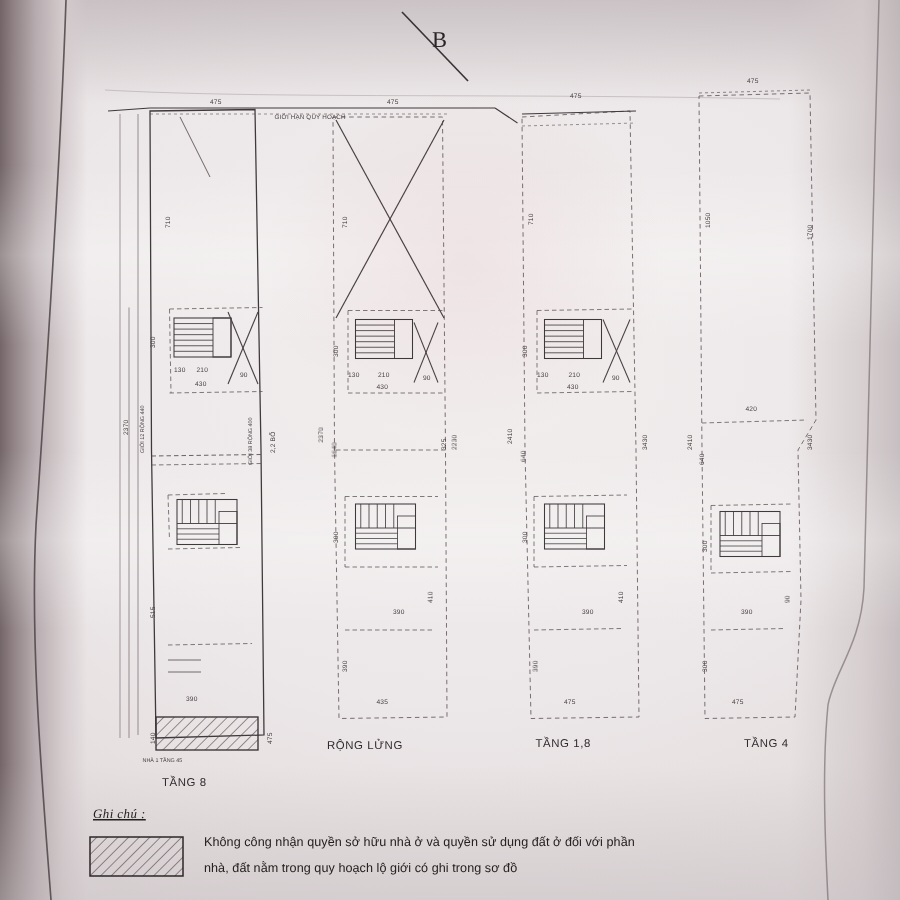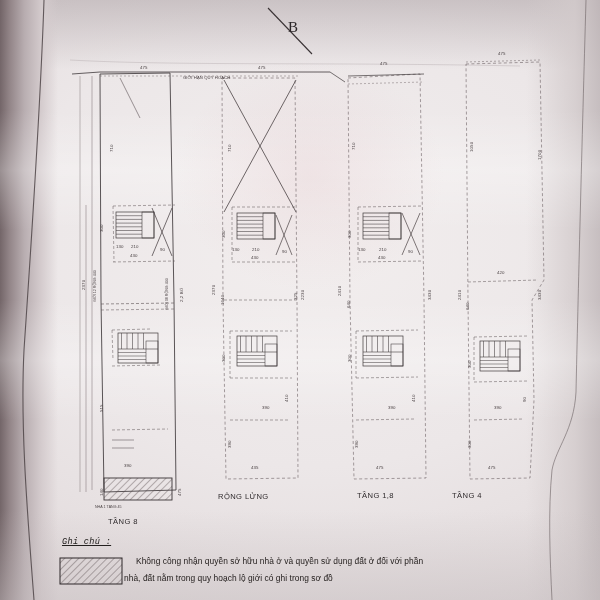--- a/index.html
+++ b/index.html
@@ -36,21 +36,21 @@
   
   #draw{position:absolute;left:0;top:0;width:600px;height:600px;}
 
   
   .lbl{position:absolute;color:#3a3436;white-space:nowrap;
        font-family:"Liberation Sans",sans-serif;line-height:1;}
   .dim{font-size:4.4px;letter-spacing:.1px;color:#4a4244;}
   .dim-v{transform-origin:0 0;transform:rotate(-90deg);}
   .floor{font-size:7.6px;letter-spacing:.4px;color:#2f2a2c;}
   .north{font-size:15px;font-family:"Liberation Serif",serif;color:#2a2527;letter-spacing:.5px;}
-  .note-title{font-size:8.6px;font-style:italic;font-family:Liberation Mono, monospace;
+  .note-title{font-size:8.6px;font-style:italic;font-family:Liberation Serif, serif;
     color:#23201f;text-decoration:underline;letter-spacing:.3px;}
   .note-line{font-size:8.4px;color:#25201f;letter-spacing:.05px;}
   .tiny{font-size:3.6px;color:#4a4244;}
   .blur{filter:blur(.22px);}
 </style>
 </head>
 <body>
 
 <div id="sheet">
 
@@ -249,19 +249,19 @@
   <div class="lbl dim dim-v blur" style="left:538px;top:160px">1700</div>
   <div class="lbl dim blur" style="left:497px;top:271px">420</div>
   <div class="lbl dim dim-v blur" style="left:458px;top:300px">2410</div>
   <div class="lbl dim dim-v blur" style="left:466px;top:310px">640</div>
   <div class="lbl dim dim-v blur" style="left:538px;top:300px">3430</div>
   <div class="lbl dim dim-v blur" style="left:468px;top:368px">300</div>
   <div class="lbl dim blur" style="left:494px;top:406px">390</div>
   <div class="lbl dim dim-v blur" style="left:523px;top:402px">90</div>
   <div class="lbl dim dim-v blur" style="left:468px;top:448px">300</div>
   <div class="lbl dim blur" style="left:488px;top:466px">475</div>
-  <div class="lbl floor" style="left:452px;top:492px">TẦNG 4</div>
+  <div class="lbl floor" style="left:496px;top:492px">TẦNG 4</div>
 
   <div class="lbl note-title" style="left:62px;top:538px">Ghi chú :</div>
   <div class="lbl note-line" style="left:136px;top:557px">Không công nhận quyền sở hữu nhà ở và quyền sử dụng đất ở đối với phần</div>
-  <div class="lbl note-line" style="left:124px;top:574px">nhà, đất nằm trong quy hoạch lộ giới có ghi trong sơ đồ</div>
+  <div class="lbl note-line" style="left:136px;top:574px">nhà, đất nằm trong quy hoạch lộ giới có ghi trong sơ đồ</div>
 
 </div>
 
 </body></html>

